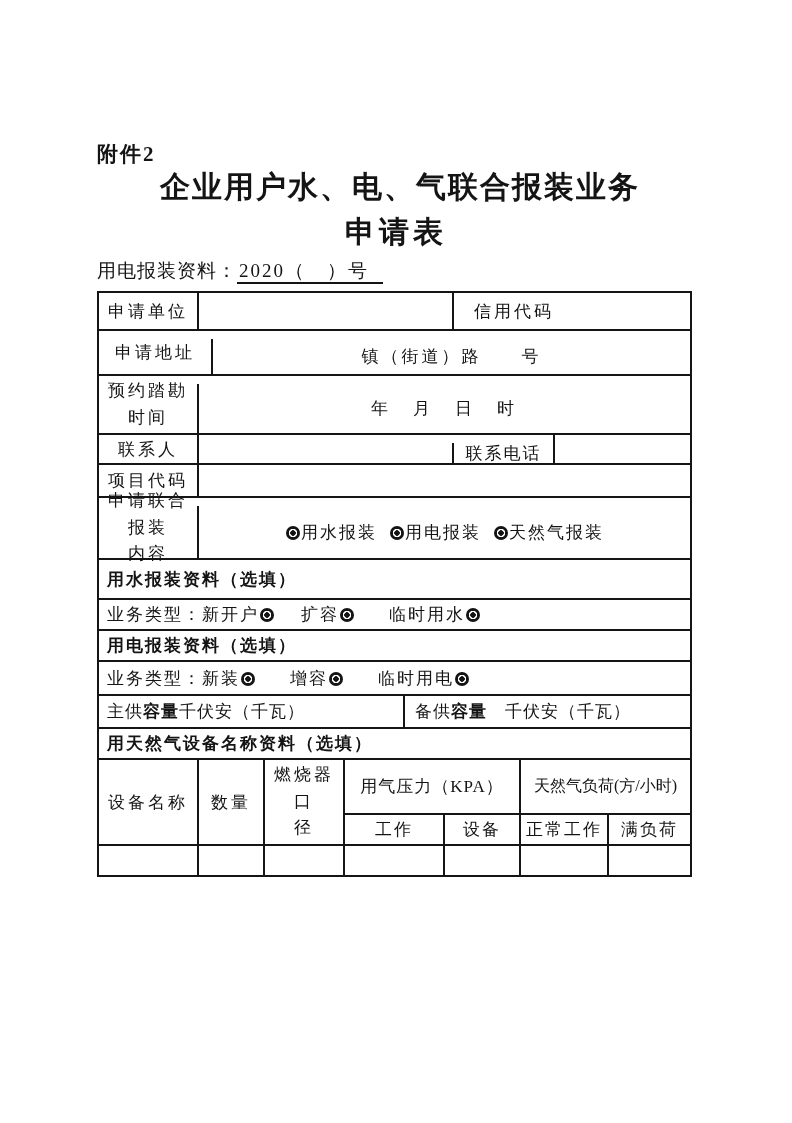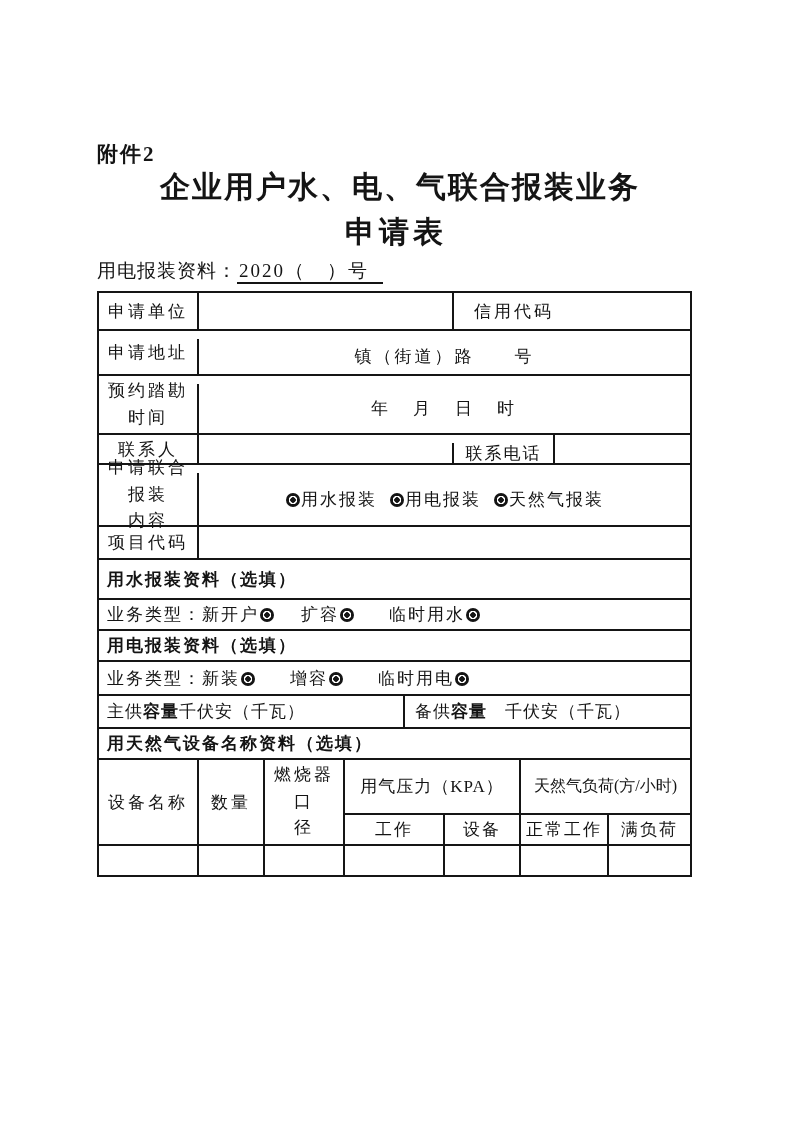--- a/index.html
+++ b/index.html
@@ -82,54 +82,54 @@
 
   <div class="tbl">
 
     <div class="r" style="height:36px">
       <div class="c lbl" style="width:98px">申请单位</div>
       <div class="c" style="width:255px"></div>
       <div class="c flex1" style="padding-left:20px;letter-spacing:3px">信用代码</div>
     </div>
 
     <div class="r" style="height:45px">
-      <div class="c lbl" style="width:98px">申请地址</div>
+      <div class="c lbl" style="width:112px">申请地址</div>
       <div class="c flex1 center" style="letter-spacing:3px">镇（街道）路　　号</div>
     </div>
 
     <div class="r" style="height:59px">
       <div class="c lbl stack" style="width:98px">
         <div>预约踏勘</div>
         <div>时间</div>
       </div>
       <div class="c flex1 center" style="letter-spacing:4px">年　月　日　时</div>
     </div>
 
     <div class="r" style="height:30px">
       <div class="c lbl" style="width:98px">联系人</div>
       <div class="c" style="width:255px"></div>
       <div class="c center" style="width:101px;letter-spacing:2px">联系电话</div>
       <div class="c flex1"></div>
     </div>
 
+    <div class="r" style="height:33px">
+      <div class="c lbl" style="width:98px">项目代码</div>
+      <div class="c flex1"></div>
+    </div>
+
     <div class="r" style="height:62px">
       <div class="c lbl stack" style="width:98px">
         <div>申请联合报装</div>
         <div>内容</div>
       </div>
       <div class="c flex1 center">
         <span class="opt"><span class="dot"></span><span>用水报装</span></span>
         <span class="opt gap12"><span class="dot"></span><span>用电报装</span></span>
         <span class="opt gap12"><span class="dot"></span><span>天然气报装</span></span>
       </div>
-    </div>
-
-    <div class="r" style="height:33px">
-      <div class="c lbl" style="width:98px">项目代码</div>
-      <div class="c flex1"></div>
     </div>
 
     <div class="r" style="height:40px">
       <div class="c flex1 secttl">用水报装资料（选填）</div>
     </div>
 
     <div class="r" style="height:31px">
       <div class="c flex1" style="padding-left:8px">
         <span class="opt">业务类型：</span>
         <span class="opt"><span>新开户</span><span class="dot"></span></span>

